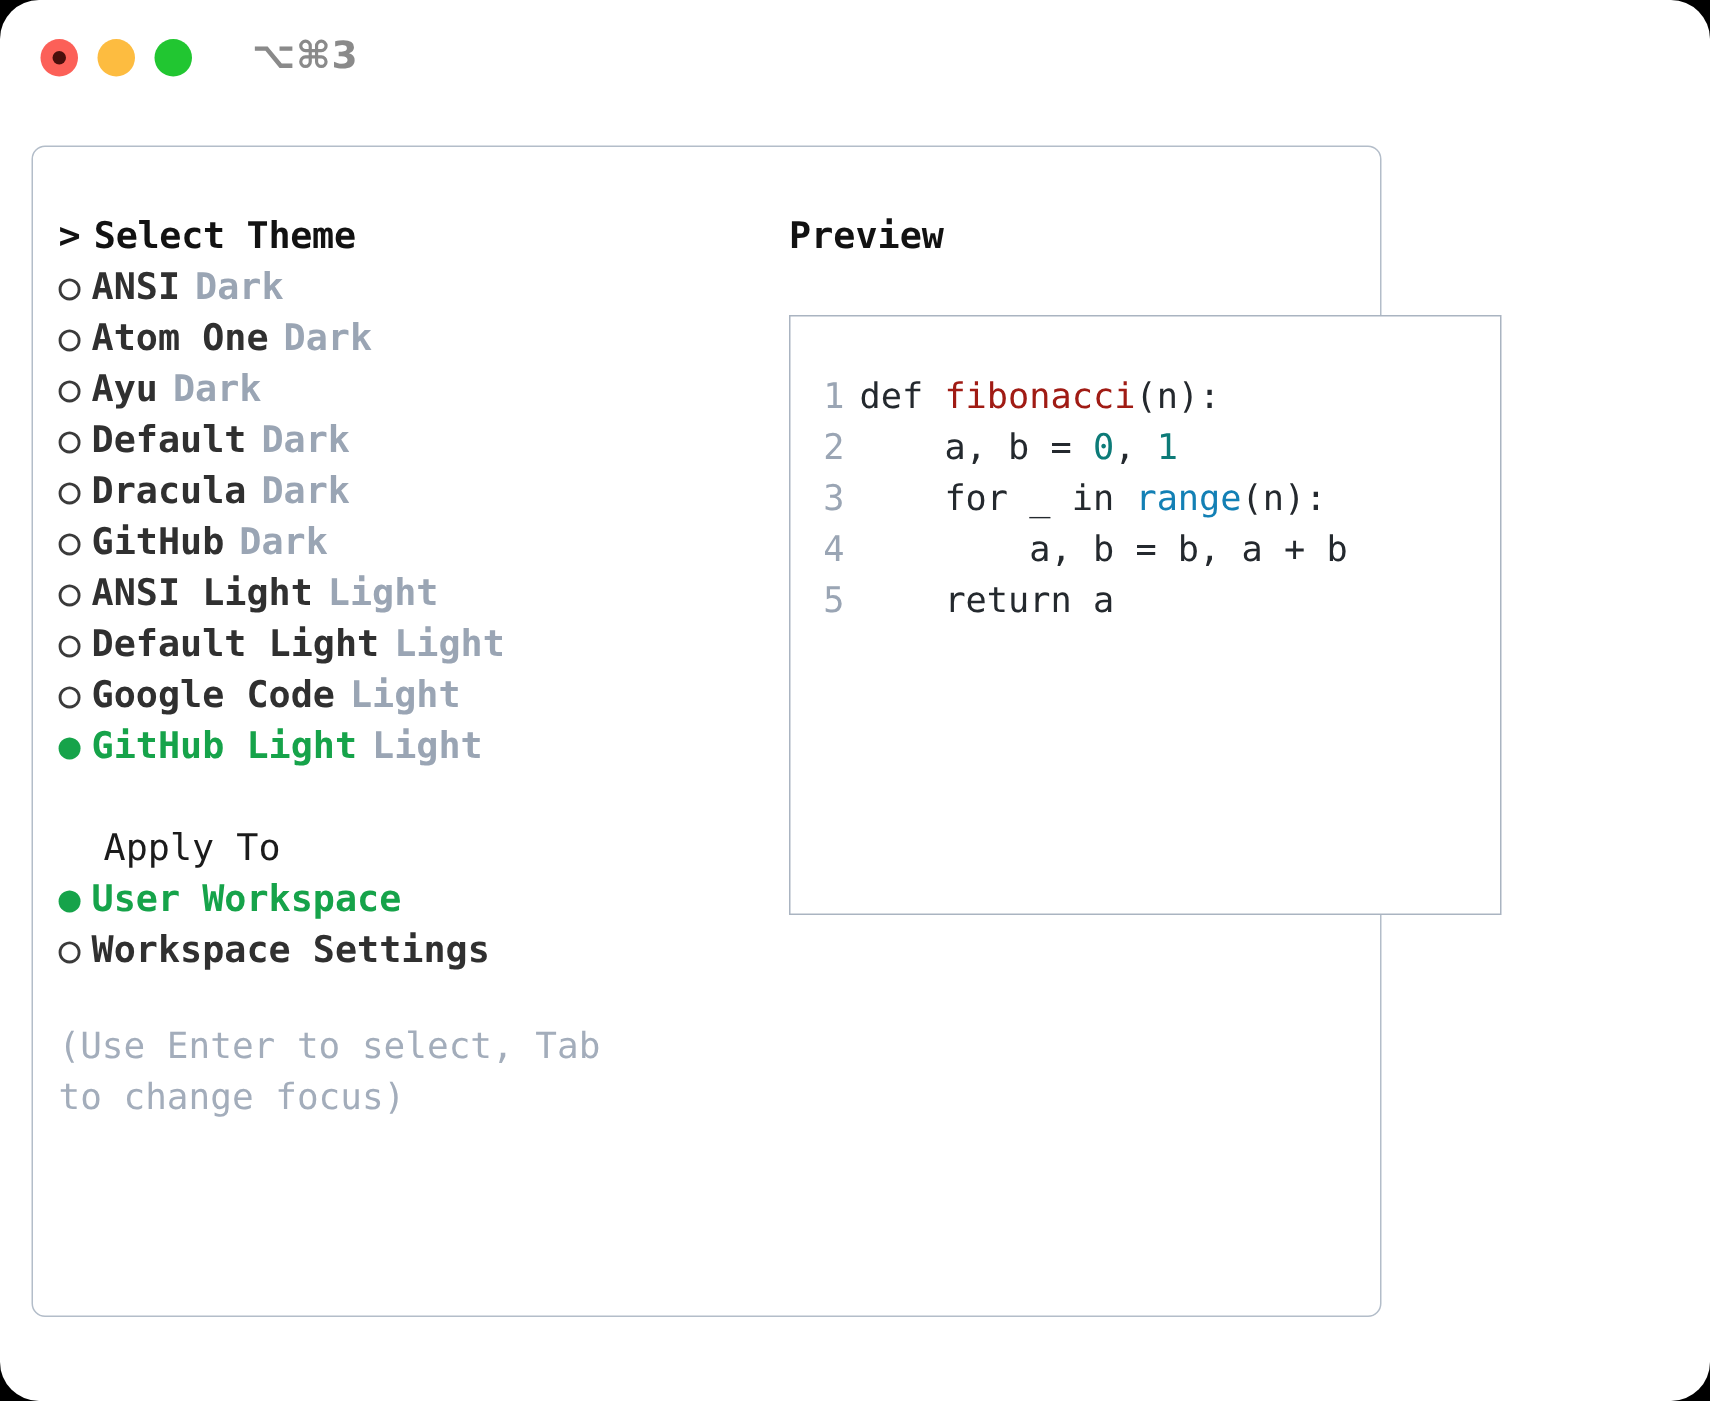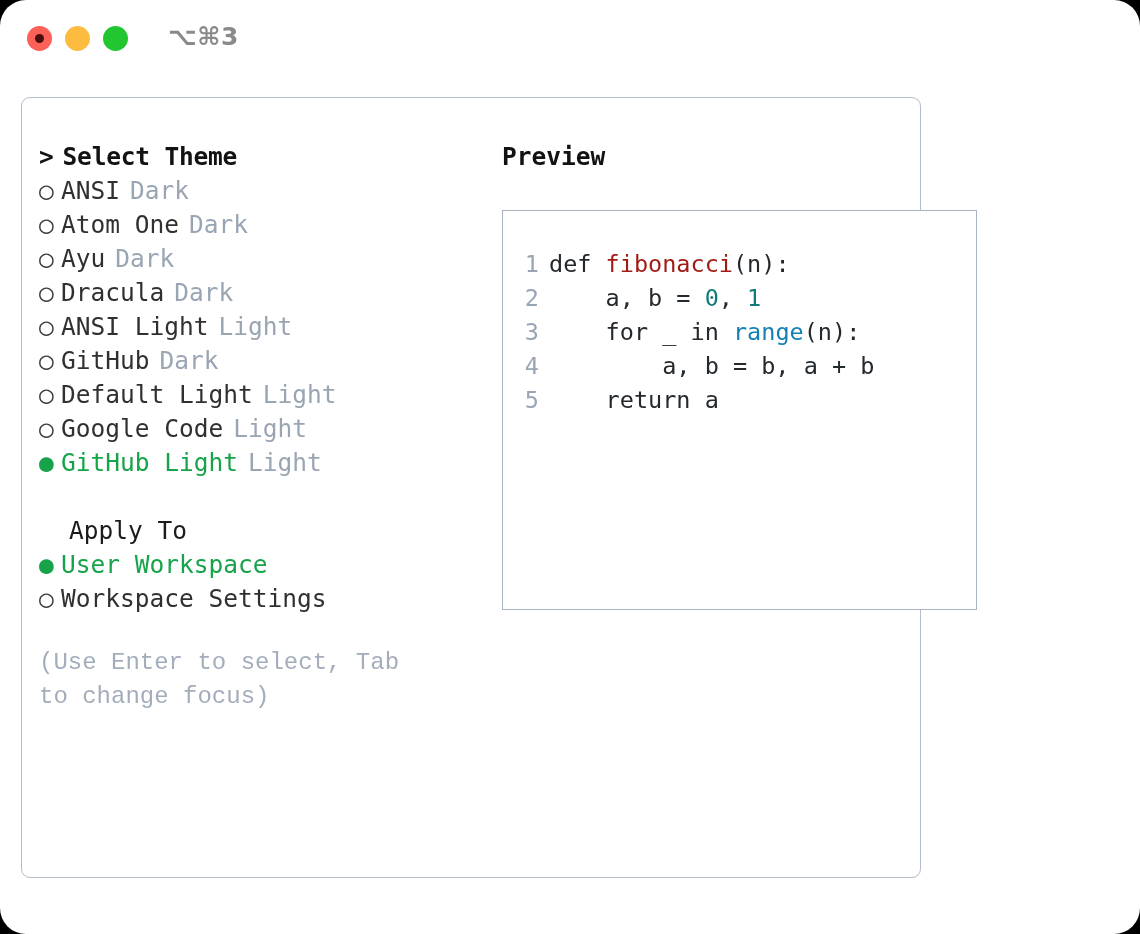--- a/index.html
+++ b/index.html
@@ -88,20 +88,21 @@
     left: 17px;
     top: 42px;
     width: 430px;
   }
   .row {
     height: 34px;
     line-height: 34px;
     font-size: 24.5px;
     white-space: nowrap;
     display: block;
+    font-weight: bold;
   }
   .hdr {
     font-weight: 700;
     color: #121212;
     letter-spacing: -0.2px;
   }
   .hdr .caret { margin-right: 9px; }
 
   .bullet {
     display: inline-block;
@@ -122,27 +123,26 @@
     height: 34px;
     line-height: 34px;
   }
 
   .hint {
     margin-top: 30px;
     font-size: 24px;
     line-height: 34px;
     color: #a3adbb;
     width: 400px;
-    font-family: Liberation Mono, monospace;
   }
 
   
   .right-col {
     position: absolute;
-    left: 480px;
+    left: 504px;
     top: 42px;
     width: 490px;
   }
   .preview-title {
     font-size: 24.5px;
     font-weight: 700;
     color: #121212;
     line-height: 34px;
   }
   .preview-box {
@@ -198,23 +198,24 @@
     <div class="left-col">
 
       <div class="row hdr">
         <span class="caret">&gt;</span><span>Select Theme</span>
       </div>
 
       <div id="theme-list">
           <div class="row"><span class="bullet">○</span><span class="name">ANSI</span><span class="suffix">Dark</span></div>
           <div class="row"><span class="bullet">○</span><span class="name">Atom One</span><span class="suffix">Dark</span></div>
           <div class="row"><span class="bullet">○</span><span class="name">Ayu</span><span class="suffix">Dark</span></div>
+          <div class="row"><span class="bullet">○</span><span class="name">Default</span><span class="suffix">Dark</span></div>
           <div class="row"><span class="bullet">○</span><span class="name">Dracula</span><span class="suffix">Dark</span></div>
+          <div class="row"><span class="bullet">○</span><span class="name">GitHub</span><span class="suffix">Dark</span></div>
           <div class="row"><span class="bullet">○</span><span class="name">ANSI Light</span><span class="suffix">Light</span></div>
-          <div class="row"><span class="bullet">○</span><span class="name">GitHub</span><span class="suffix">Dark</span></div>
           <div class="row"><span class="bullet">○</span><span class="name">Default Light</span><span class="suffix">Light</span></div>
           <div class="row"><span class="bullet">○</span><span class="name">Google Code</span><span class="suffix">Light</span></div>
           <div class="row"><span class="bullet sel">●</span><span class="name sel">GitHub Light</span><span class="suffix">Light</span></div>
         </div>
 
       <div class="gap"></div>
 
       <div class="section-label">Apply To</div>
 
       <div id="apply-list">

